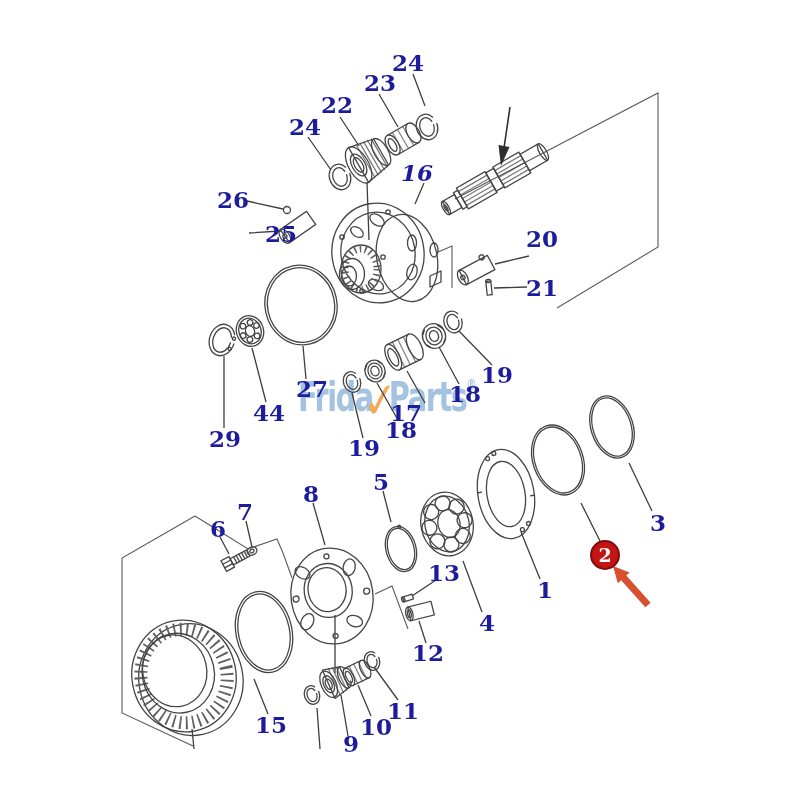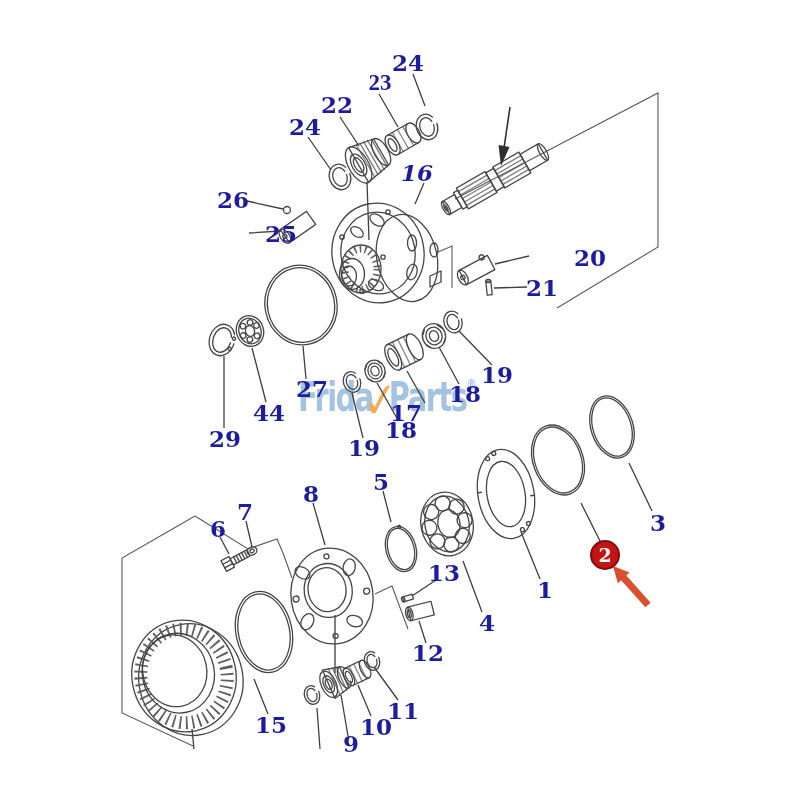--- a/index.html
+++ b/index.html
@@ -313,27 +313,27 @@
     <g>
       <line x1="510" y1="107" x2="504" y2="148" stroke="#2e2e2e" stroke-width="1.6"></line>
       <polygon points="501,166 509.5,147 498.5,145" fill="#2e2e2e"></polygon>
     </g>
 
     <polygon id="red-arrow" points="613,566 629.6,572.5 626.3,575.6 650.6,602.7 645.4,607.3 621.1,580.2 617.8,583.3" fill="#d8502f"></polygon>
   </svg>
 
   <div id="callout-layer">
       <div class="callout" style="left: 408px; top: 62px;">24</div>
-      <div class="callout" style="left: 380px; top: 82px; font-family: Liberation Serif, serif;">23</div>
+      <div class="callout" style="left: 380px; top: 82px;">23</div>
       <div class="callout" style="left: 337px; top: 104px;">22</div>
       <div class="callout" style="left: 305px; top: 126px;">24</div>
       <div class="callout" style="left: 417px; top: 172px; font-style: italic;">16</div>
       <div class="callout" style="left: 233px; top: 199px;">26</div>
       <div class="callout" style="left: 233px; top: 233px; margin-left: 48px;">25</div>
-      <div class="callout" style="left: 542px; top: 257px; margin-left: 48px;">20</div>
+      <div class="callout" style="left: 542px; top: 238px;">20</div>
       <div class="callout" style="left: 542px; top: 287px;">21</div>
       <div class="callout" style="left: 497px; top: 374px;">19</div>
       <div class="callout" style="left: 465px; top: 393px;">18</div>
       <div class="callout" style="left: 406px; top: 412px;">17</div>
       <div class="callout" style="left: 401px; top: 429px;">18</div>
       <div class="callout" style="left: 364px; top: 447px;">19</div>
       <div class="callout" style="left: 312px; top: 388px;">27</div>
       <div class="callout" style="left: 269px; top: 412px;">44</div>
       <div class="callout" style="left: 225px; top: 438px;">29</div>
       <div class="callout" style="left: 311px; top: 493px;">8</div>

